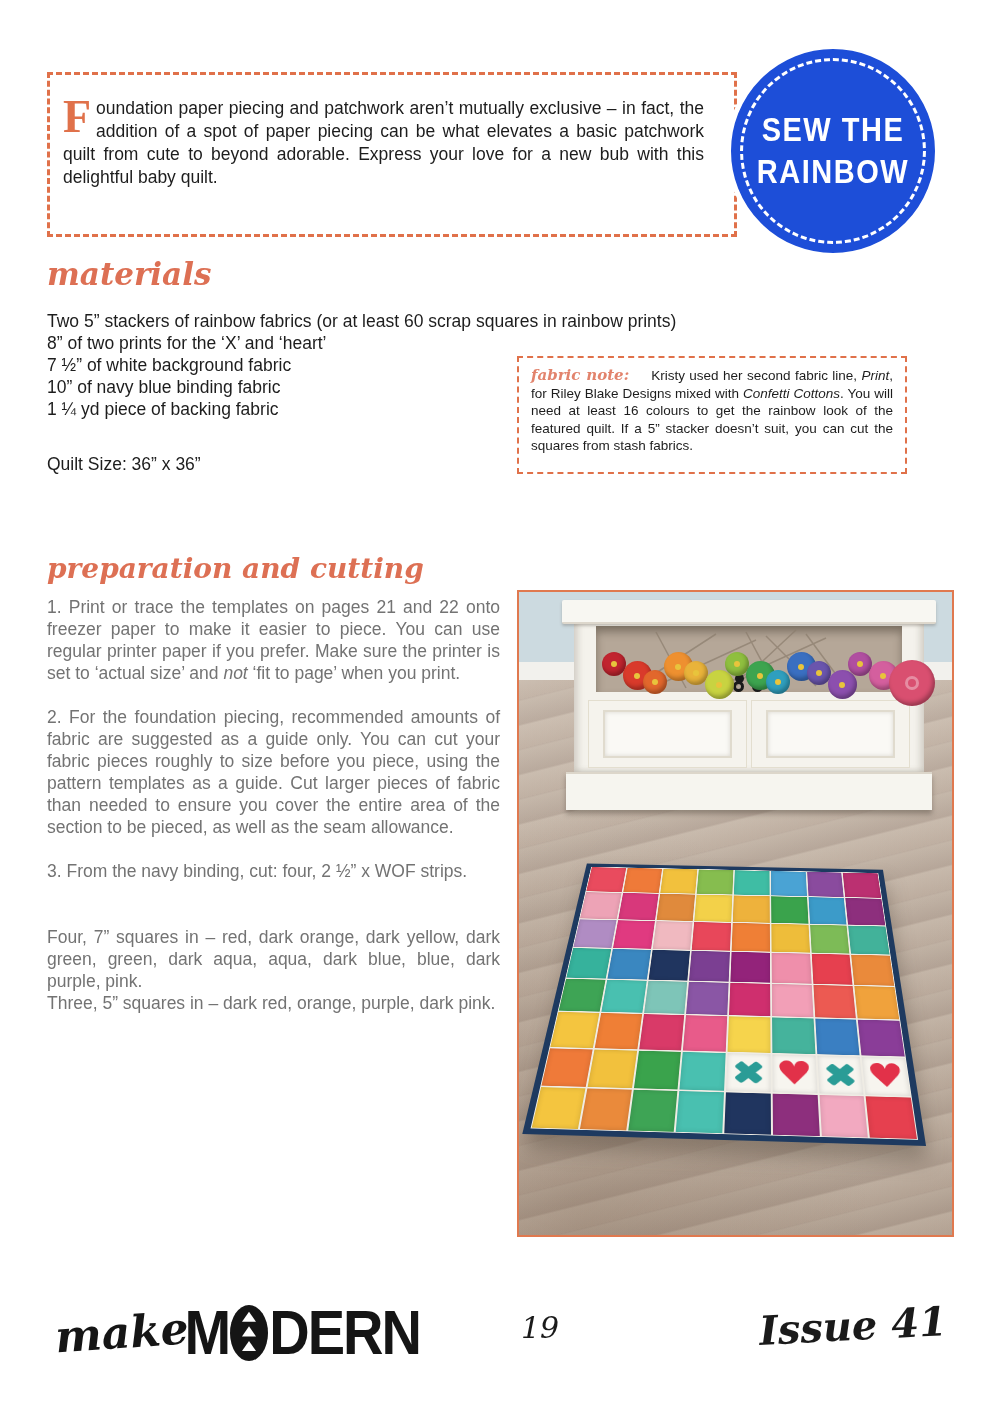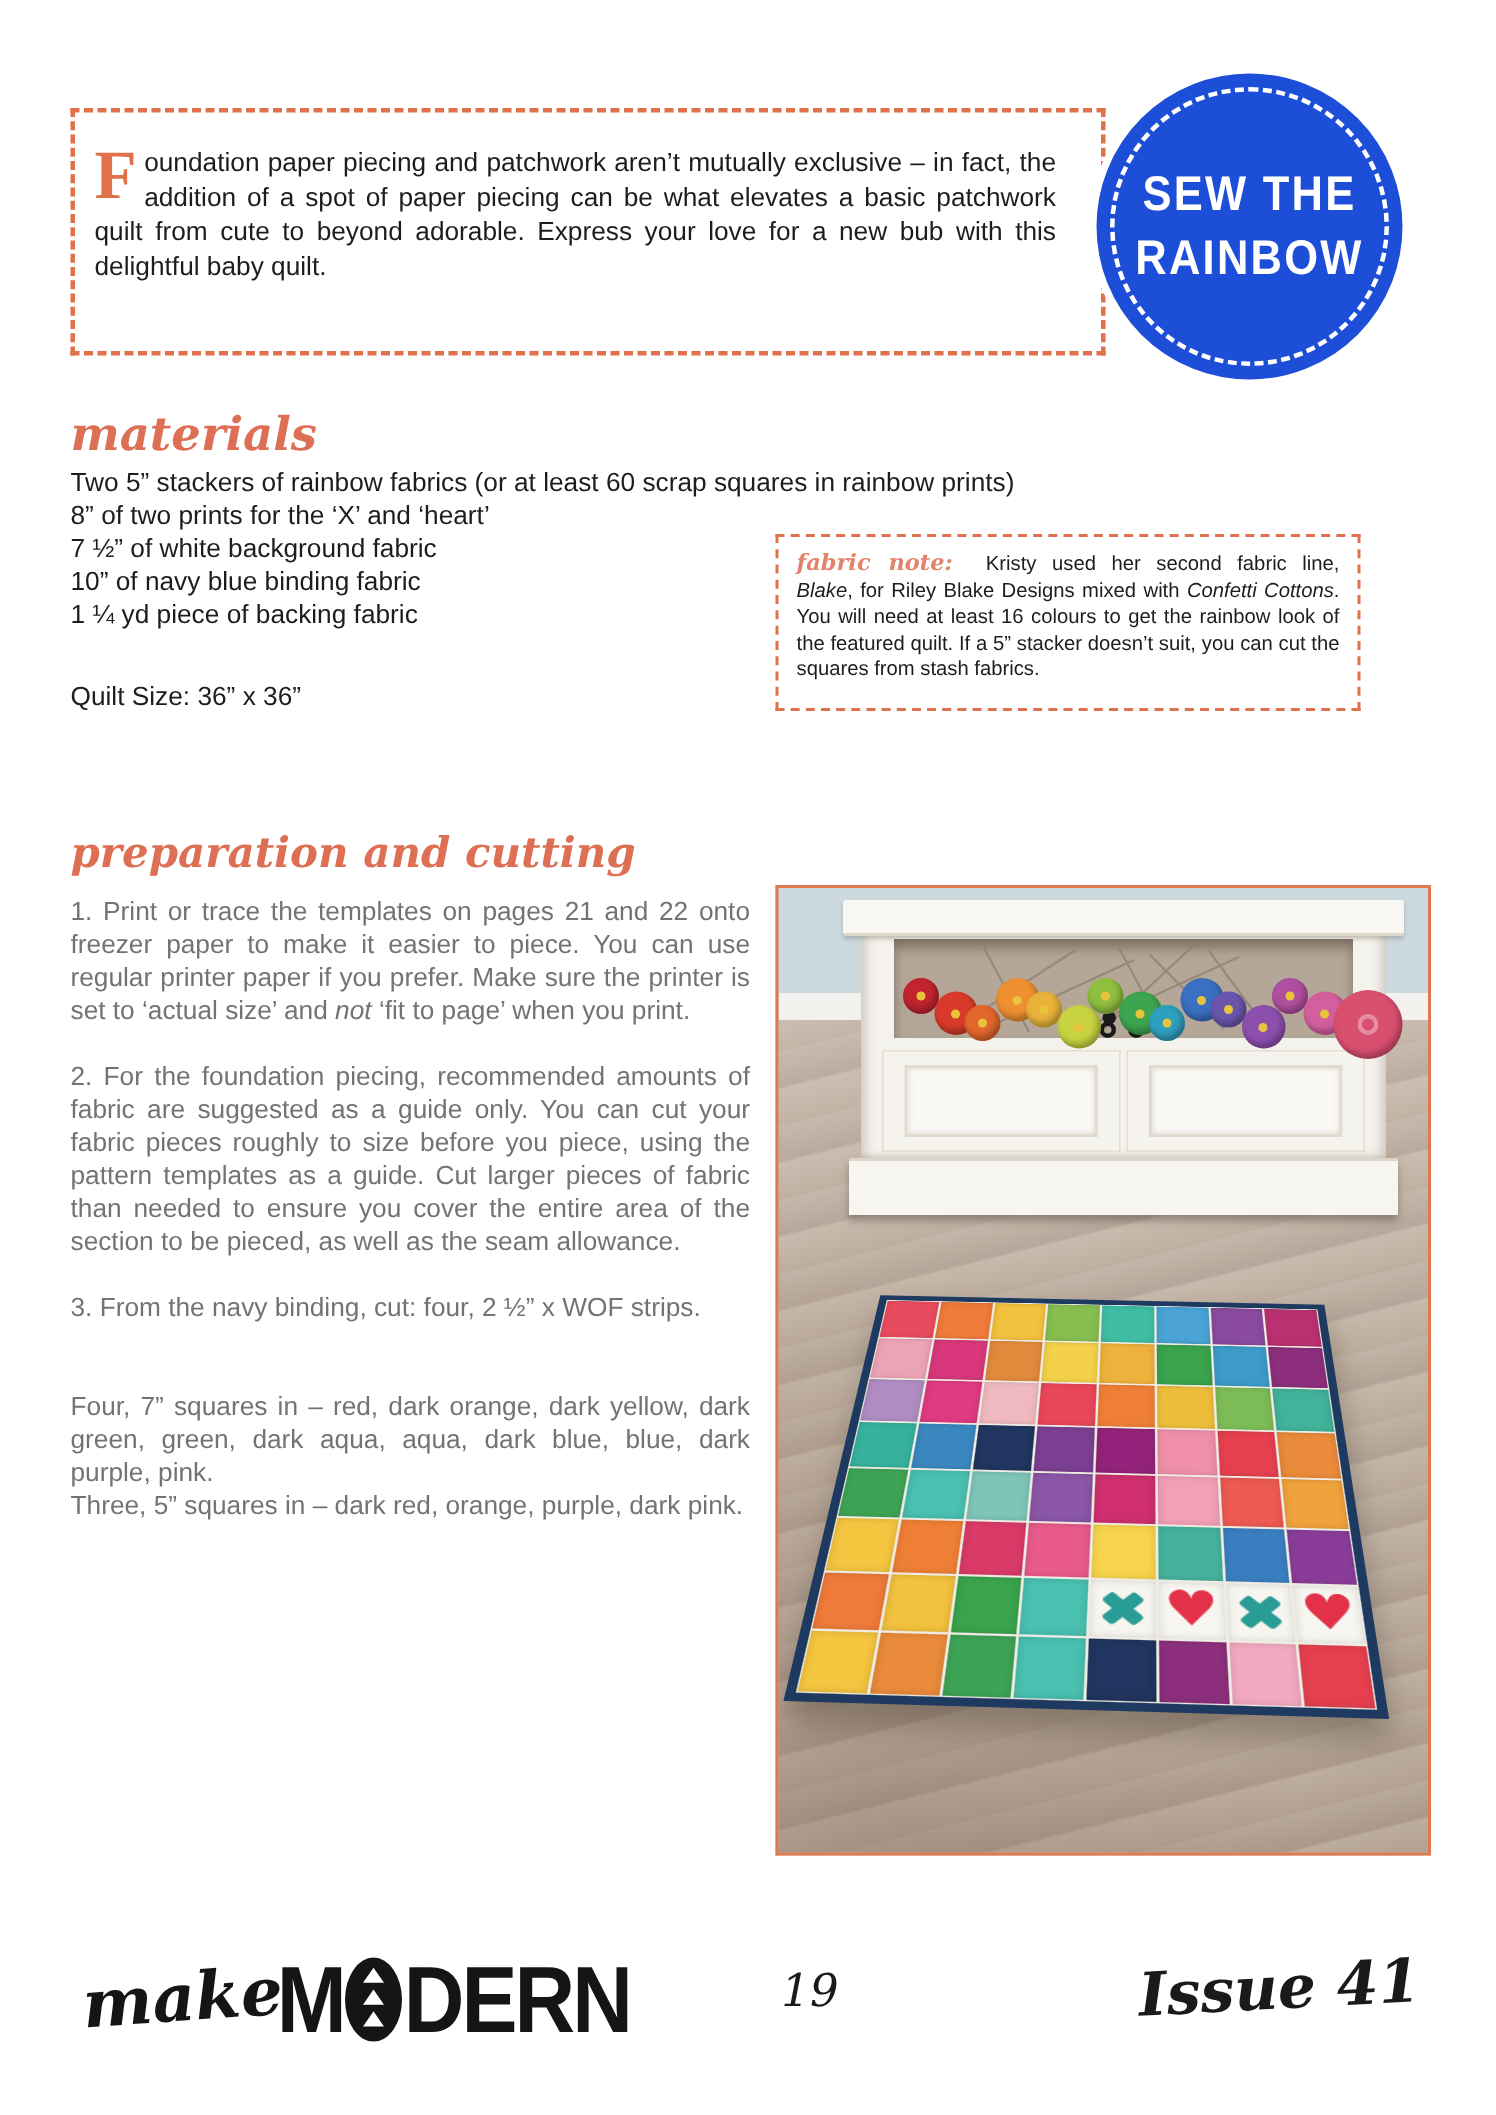--- a/index.html
+++ b/index.html
@@ -17,21 +17,21 @@
   
   .badge{position:absolute;left:726px;top:44px;width:214px;height:214px;border-radius:50%;
          background:#1d4ed8;border:5px solid #ffffff;box-sizing:border-box;z-index:5;
          display:flex;align-items:center;justify-content:center;text-align:center;}
   .badge-ring{position:absolute;inset:9px;border:3px dashed #ffffff;border-radius:50%;}
   .badge-text{position:relative;color:#fff;font-weight:bold;font-size:29px;line-height:38px;
               letter-spacing:1.5px;transform:scaleY(1.12);}
 
   
   .script{font-family:"DejaVu Serif",serif;font-style:italic;color:#dd7054;font-weight:bold;}
-  .h-materials{position:absolute;left:47px;top:272px;font-size:31px;}
+  .h-materials{position:absolute;left:47px;top:256px;font-size:31px;}
   .h-prep{position:absolute;left:47px;top:552px;font-size:28px;}
 
   
   .materials{position:absolute;left:47px;top:310px;width:740px;font-size:17.5px;line-height:22px;color:#1d1d1d;}
   .quilt-size{position:absolute;left:47px;top:454px;font-size:17.5px;color:#1d1d1d;}
 
   
   .fabric-note{position:absolute;left:517px;top:356px;width:390px;min-height:118px;
                border:2px dashed #e0714a;box-sizing:border-box;padding:9px 12px;}
   .fn-body{font-size:13.5px;line-height:17.5px;text-align:justify;color:#1d1d1d;}
@@ -142,21 +142,21 @@
       <div>Two 5” stackers of rainbow fabrics (or at least 60 scrap squares in rainbow prints)</div>
       <div>8” of two prints for the ‘X’ and ‘heart’</div>
       <div>7 ½” of white background fabric</div>
       <div>10” of navy blue binding fabric</div>
       <div>1 ¼ yd piece of backing fabric</div>
     </div>
   <div class="quilt-size">Quilt Size: 36” x 36”</div>
 
   <div class="fabric-note">
     <div class="fn-body">
-      <span class="fn-label">fabric note:</span><span><span>Kristy used her second fabric line, </span><em>Blake</em><span>, for Riley Blake Designs mixed with </span><em>Confetti Cottons</em><span>. You will need at least 16 colours to get the rainbow look of the featured quilt. If a 5” stacker doesn’t suit, you can cut the squares from stash fabrics.</span></span>
+      <span class="fn-label">fabric note:</span><span><span>Kristy used her second fabric line, </span><em>Print</em><span>, for Riley Blake Designs mixed with </span><em>Confetti Cottons</em><span>. You will need at least 16 colours to get the rainbow look of the featured quilt. If a 5” stacker doesn’t suit, you can cut the squares from stash fabrics.</span></span>
     </div>
   </div>
 
   <div class="script h-prep">preparation and cutting</div>
   <div class="steps">
       <p><span>1. Print or trace the templates on pages 21 and 22 onto freezer paper to make it easier to piece. You can use regular printer paper if you prefer. Make sure the printer is set to ‘actual size’ and </span><em>not</em><span> ‘fit to page’ when you print.</span></p>
       <p><span>2. For the foundation piecing, recommended amounts of fabric are suggested as a guide only. You can cut your fabric pieces roughly to size before you piece, using the pattern templates as a guide. Cut larger pieces of fabric than needed to ensure you cover the entire area of the section to be pieced, as well as the seam allowance.</span></p>
       <p><span>3. From the navy binding, cut: four, 2 ½” x WOF strips.</span></p>
       <p><br><span>Four, 7” squares in – red, dark orange, dark yellow, dark green, green, dark aqua, aqua, dark blue, blue, dark purple, pink.</span><br><span>Three, 5” squares in – dark red, orange, purple, dark pink.</span></p>
     </div>

